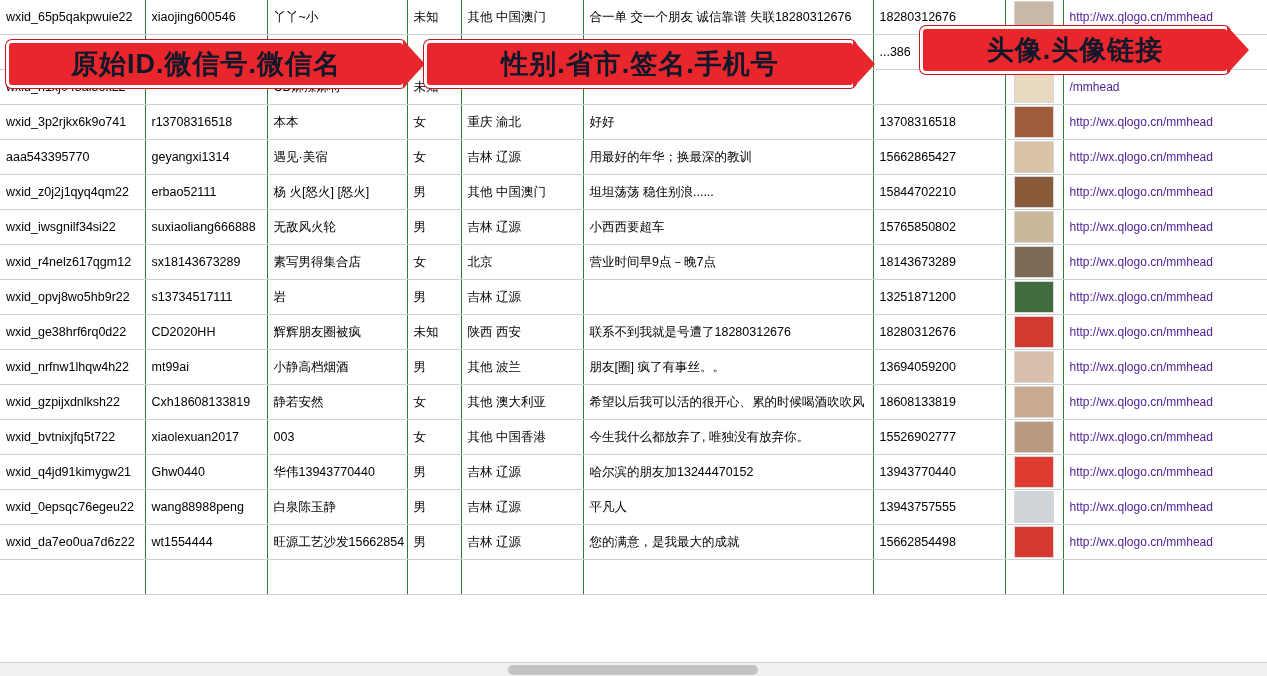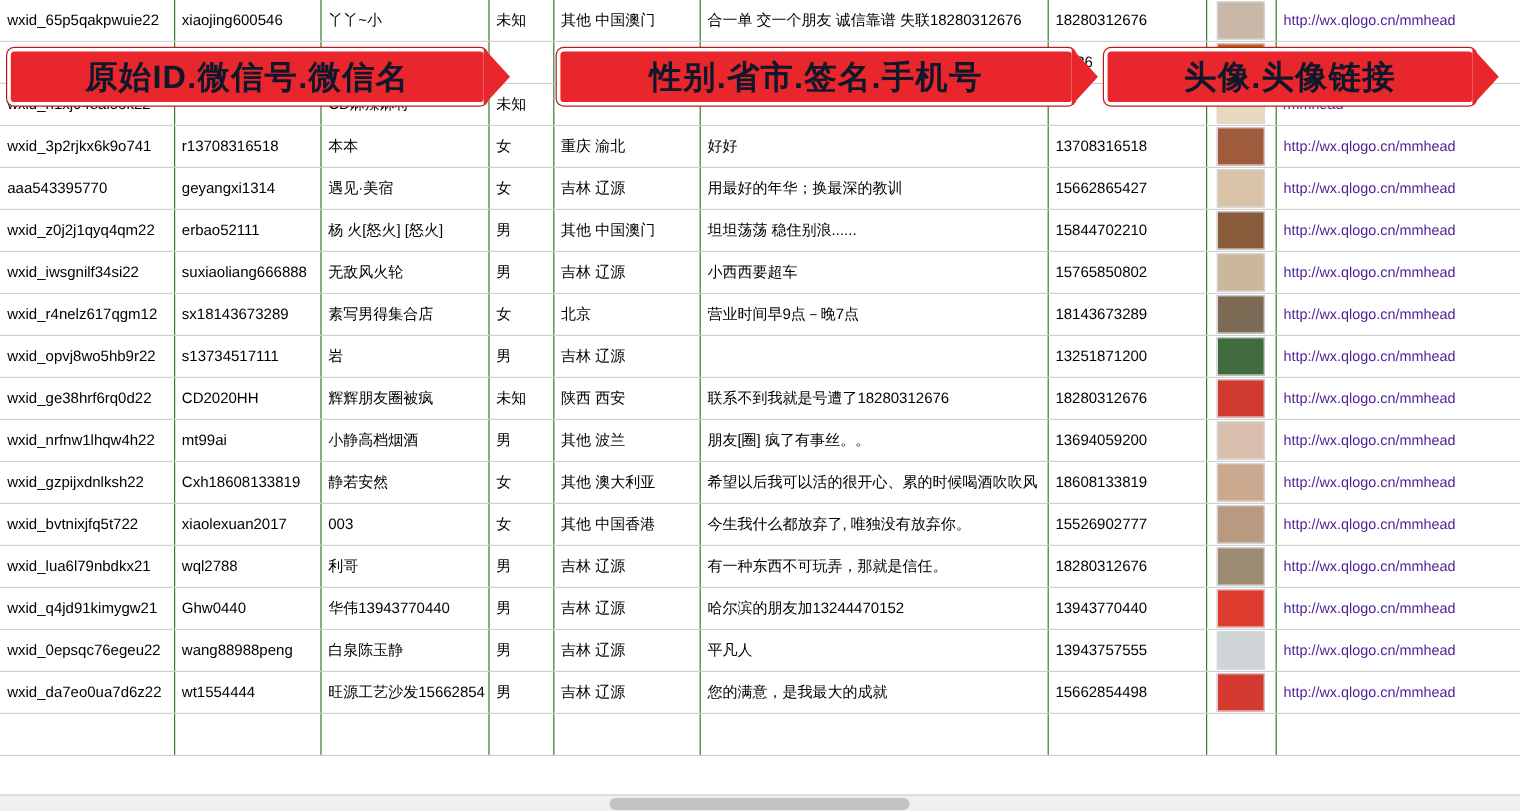--- a/index.html
+++ b/index.html
@@ -89,36 +89,36 @@
   #banner1::after {
     content: "";
     position: absolute;
     right: -22px; top: 50%;
     transform: translateY(-50%);
     border-top: 24px solid transparent;
     border-bottom: 24px solid transparent;
     border-left: 22px solid #e8262c;
   }
   #banner2 {
-    left: 464px; top: 40px;
+    left: 424px; top: 40px;
     width: 432px; height: 48px;
     font-size: 27px;
     text-align: right;
   }
   #banner2::after {
     content: "";
     position: absolute;
     right: -22px; top: 50%;
     transform: translateY(-50%);
     border-top: 24px solid transparent;
     border-bottom: 24px solid transparent;
     border-left: 22px solid #e8262c;
   }
   #banner3 {
-    left: 920px; top: 40px;
+    left: 920px; top: 26px;
     width: 310px; height: 48px;
     font-size: 27px;
   }
   #banner3::after {
     content: "";
     position: absolute;
     right: -22px; top: 50%;
     transform: translateY(-50%);
     border-top: 24px solid transparent;
     border-bottom: 24px solid transparent;
@@ -322,33 +322,20 @@
           <td>女</td>
           <td>其他 中国香港</td>
           <td>今生我什么都放弃了, 唯独没有放弃你。</td>
           <td>15526902777</td>
           <td class="avatar-cell">
             <div class="avatar" style="background: rgb(184, 154, 128);"></div>
           </td>
           <td class="url-cell">http://wx.qlogo.cn/mmhead</td>
         </tr>
         <tr>
-          <td>wxid_lua6l79nbdkx21</td>
-          <td>wql2788</td>
-          <td>利哥</td>
-          <td>男</td>
-          <td>吉林 辽源</td>
-          <td>有一种东西不可玩弄，那就是信任。</td>
-          <td>18280312676</td>
-          <td class="avatar-cell">
-            <div class="avatar" style="background: rgb(157, 139, 116);"></div>
-          </td>
-          <td class="url-cell">http://wx.qlogo.cn/mmhead</td>
-        </tr>
-        <tr>
           <td>wxid_q4jd91kimygw21</td>
           <td>Ghw0440</td>
           <td>华伟13943770440</td>
           <td>男</td>
           <td>吉林 辽源</td>
           <td>哈尔滨的朋友加13244470152</td>
           <td>13943770440</td>
           <td class="avatar-cell">
             <div class="avatar" style="background: rgb(224, 59, 47);"></div>
           </td>

